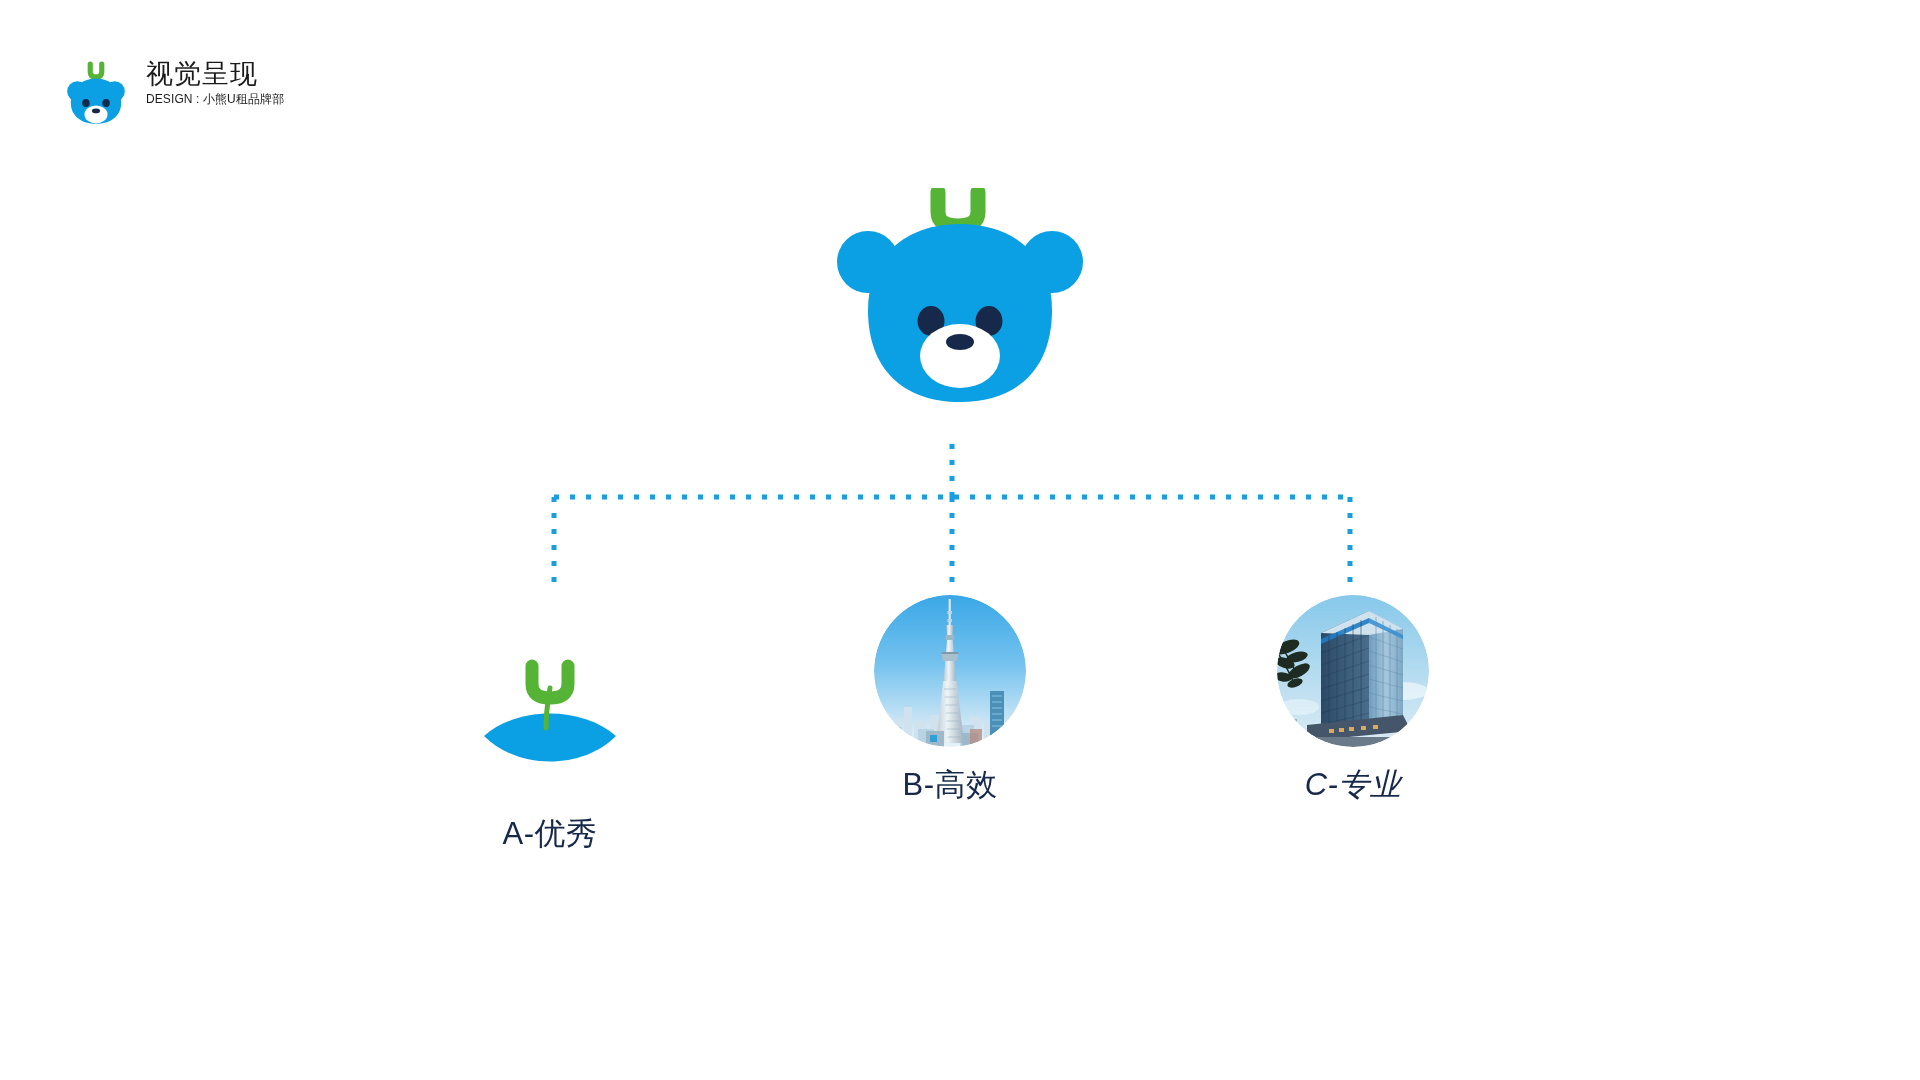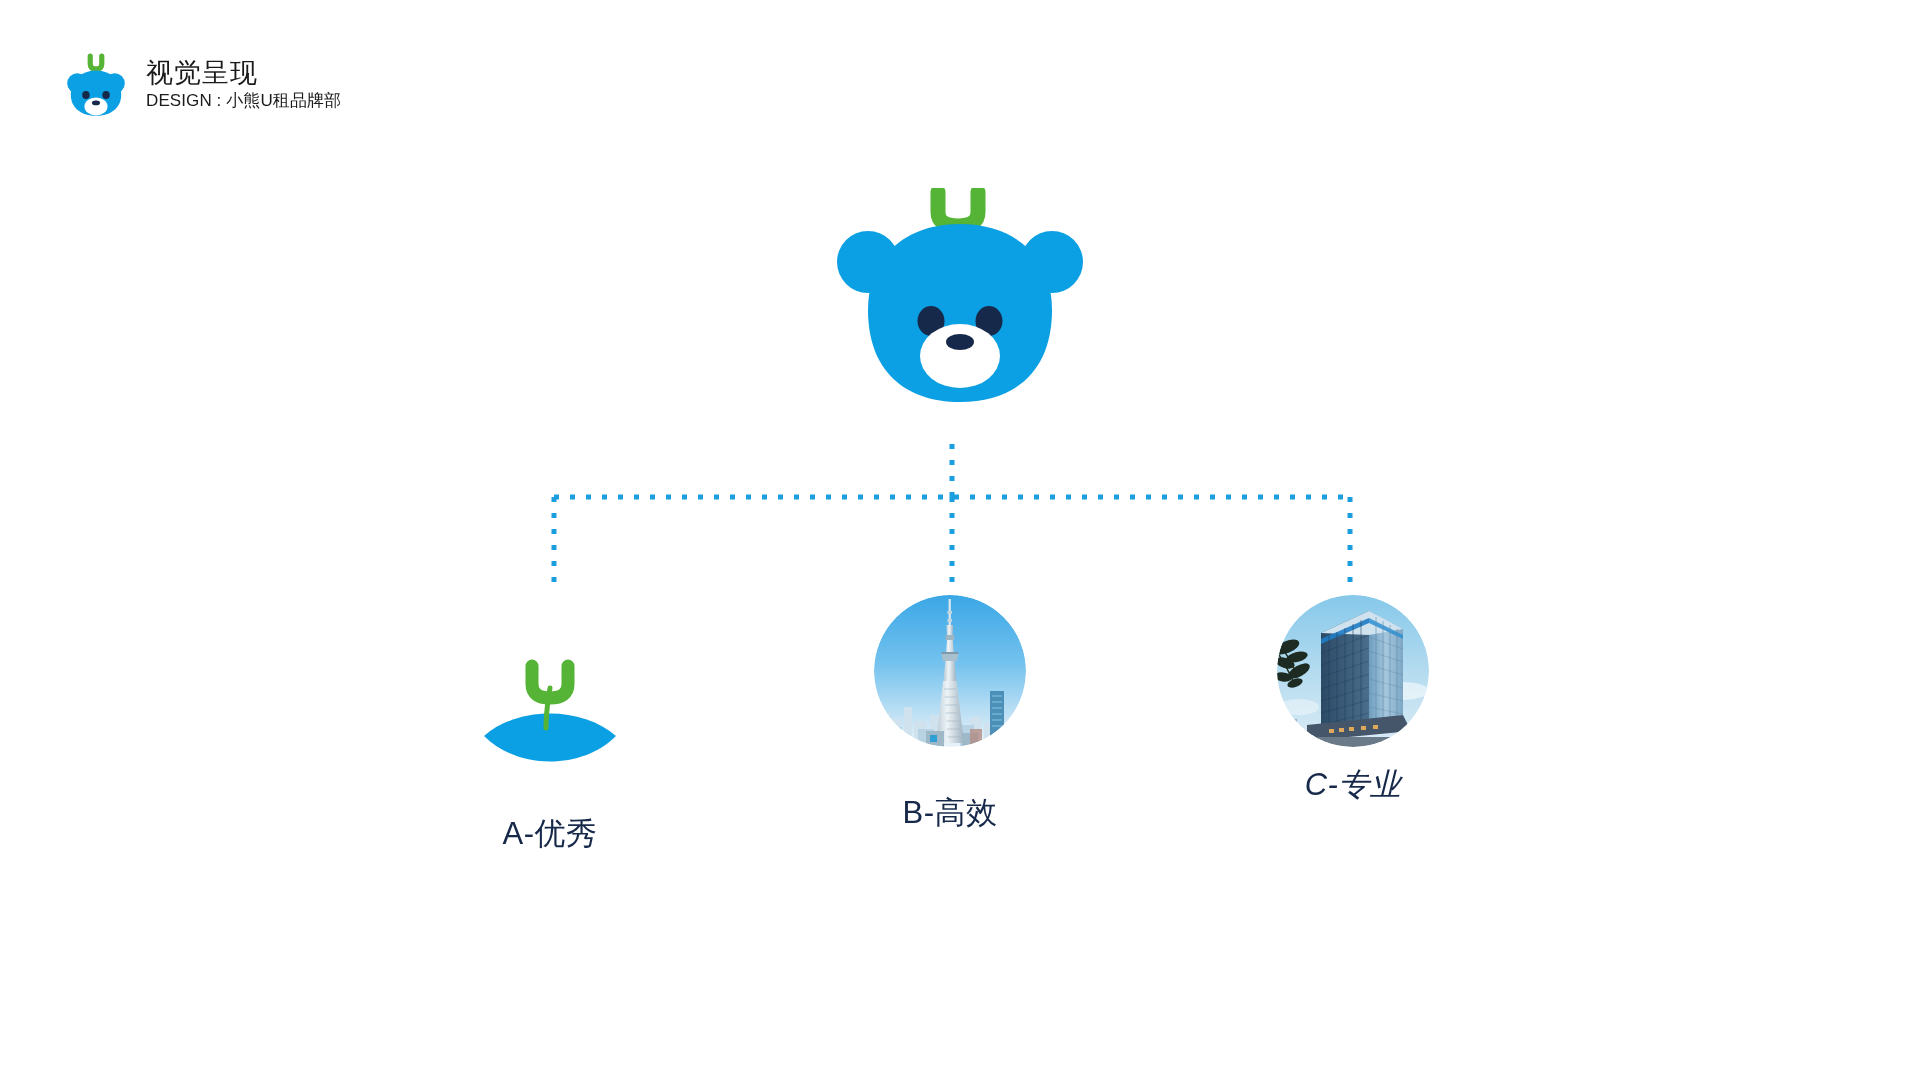--- a/index.html
+++ b/index.html
@@ -14,23 +14,23 @@
     position: relative;
     overflow: hidden;
     font-family: "Liberation Sans", "DejaVu Sans", sans-serif;
     -webkit-font-smoothing: antialiased;
   }
 
   
   .brand {
     position: absolute;
     left: 60px;
-    top: 46px;
+    top: 54px;
     display: flex;
-    align-items: center;
+    align-items: flex-start;
     gap: 14px;
   }
   .brand-mark {
     width: 72px;
     height: 72px;
     flex: 0 0 auto;
     display: block;
   }
   .brand-text {
     display: flex;
@@ -39,21 +39,21 @@
     padding-top: 6px;
   }
   .brand-title {
     font-size: 27px;
     line-height: 1.05;
     color: #1b1b1b;
     letter-spacing: 1px;
     white-space: nowrap;
   }
   .brand-sub {
-    font-size: 17px;
+    font-size: 12px;
     line-height: 1.1;
     color: #1b1b1b;
     letter-spacing: 0.1px;
     white-space: nowrap;
     margin-top: 5px;
   }
 
   
   .stage {
     position: absolute;
@@ -108,21 +108,21 @@
   .leaf-label {
     margin-top: 22px;
     font-size: 31px;
     line-height: 1;
     color: #17294a;
     letter-spacing: 0.5px;
     white-space: nowrap;
   }
 
   .leaf-a { left: 430px; top: 644px; }
-  .leaf-b { left: 830px; top: 595px; gap: 28px; }
+  .leaf-b { left: 830px; top: 595px; }
   .leaf-c { left: 1233px; top: 595px; font-style: italic; }
 </style>
 </head>
 <body>
 
 <div class="brand">
 
   <span class="brand-mark">
     <svg viewBox="0 0 100 100" xmlns="http://www.w3.org/2000/svg" aria-hidden="true">
 

